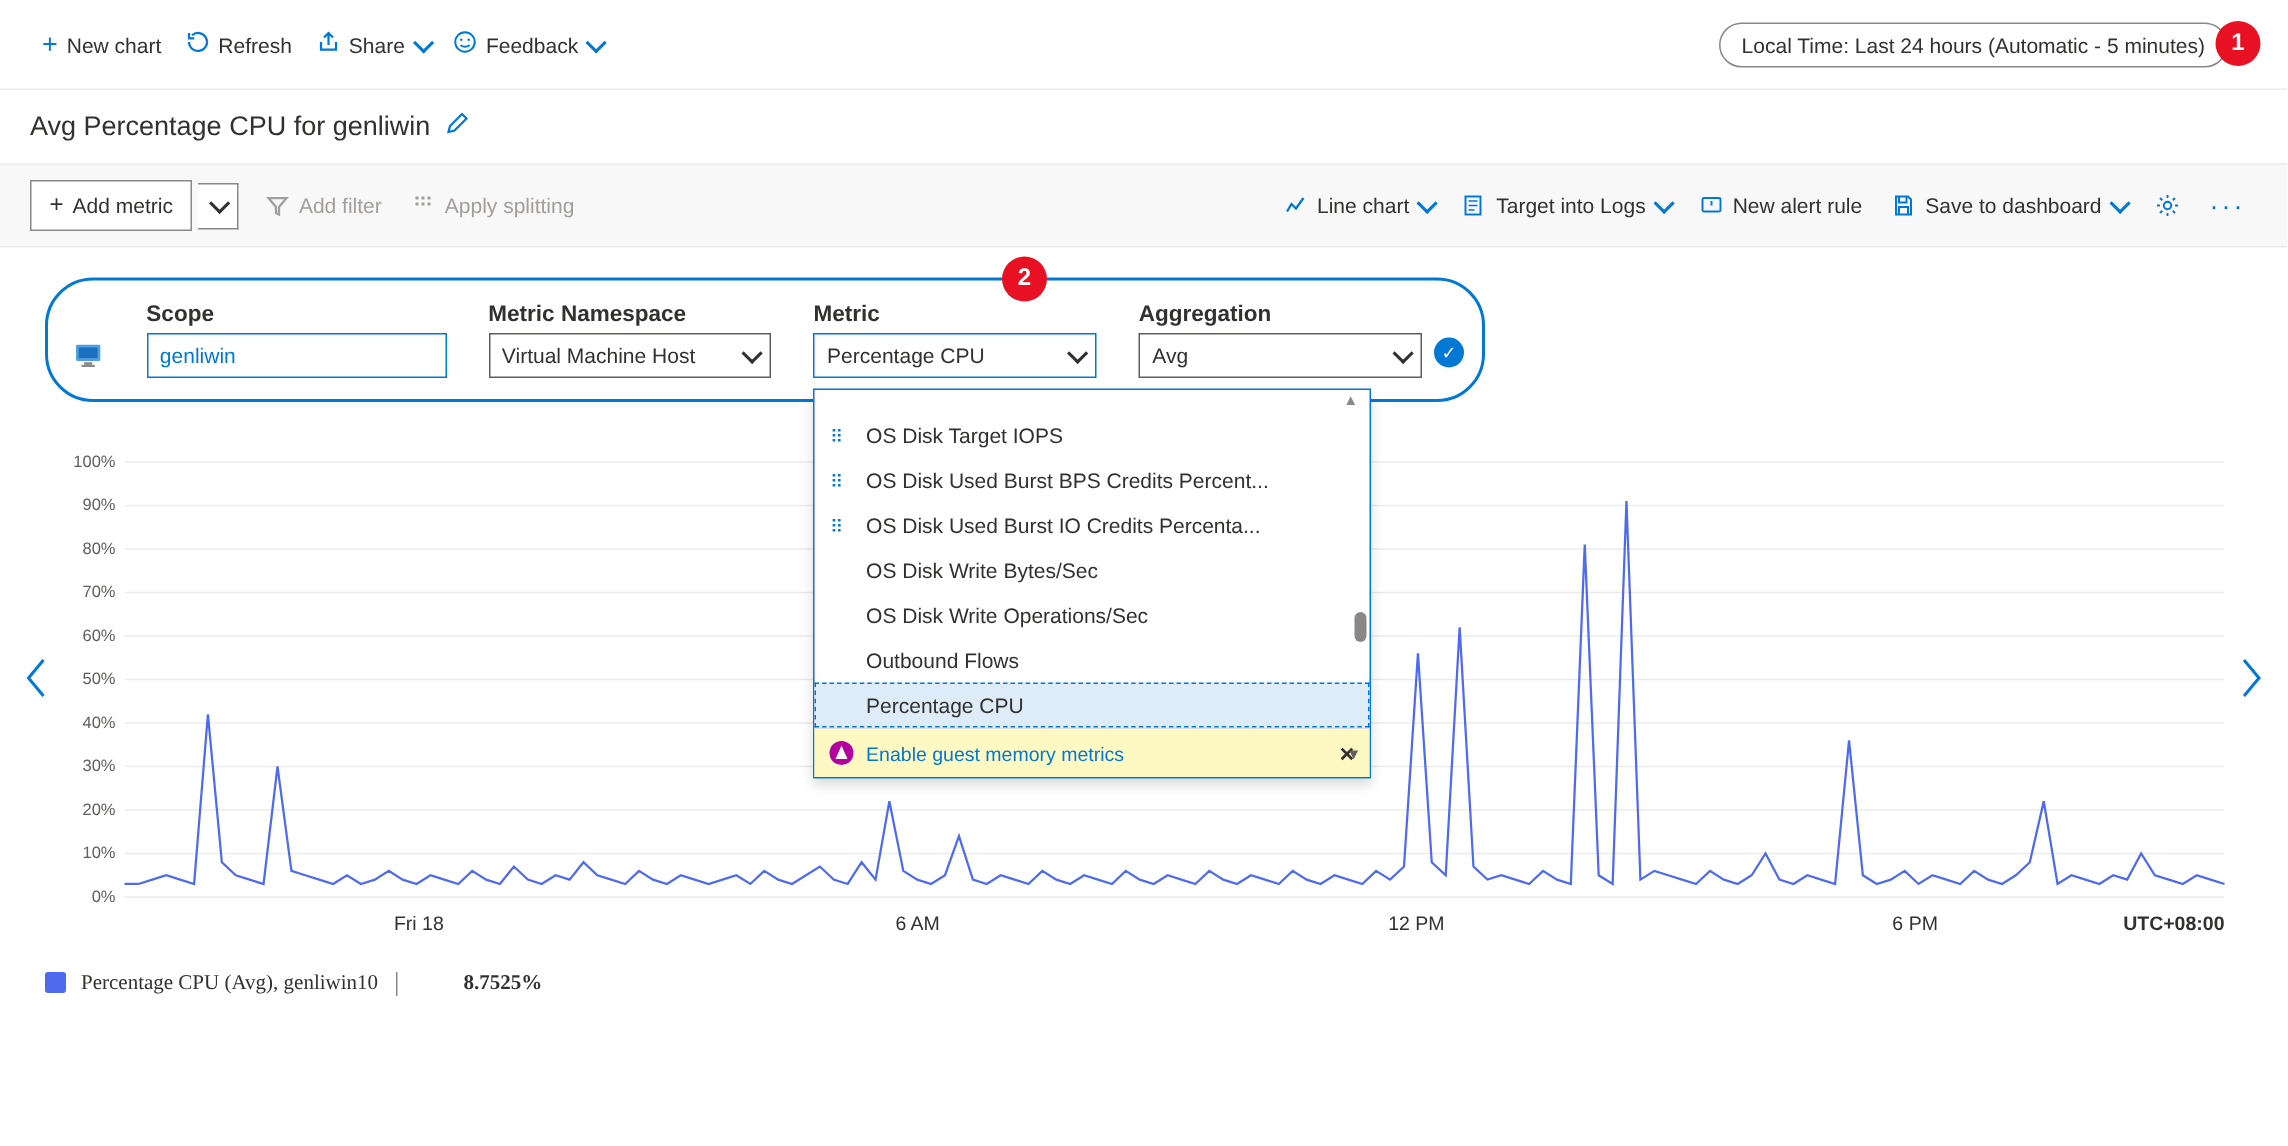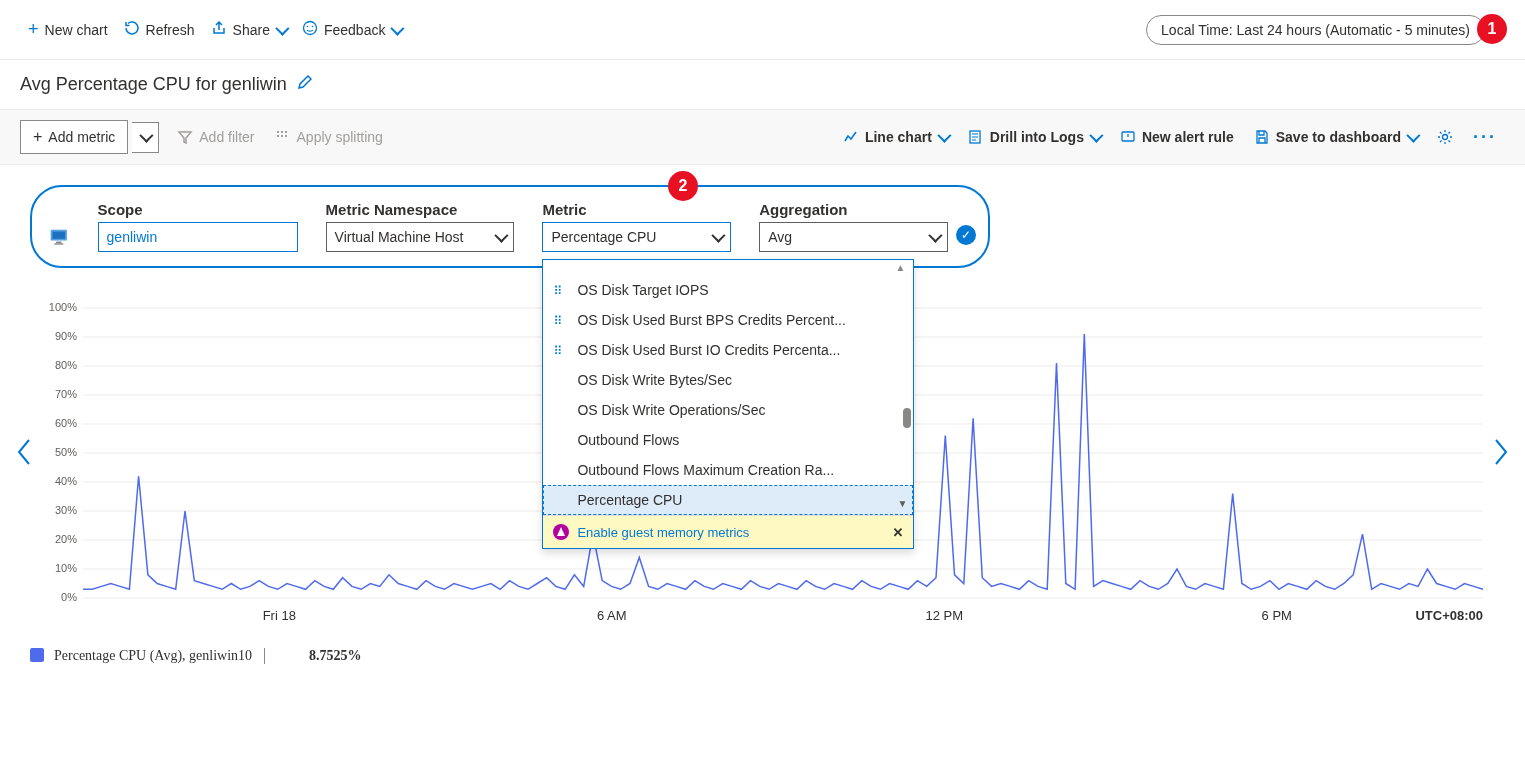--- a/index.html
+++ b/index.html
@@ -9,21 +9,21 @@
   .tb-btn .ic-blue { color: #0078d4; }
   .spacer { flex: 1; }
   .time-pill { border: 1px solid #8a8886; border-radius: 16px; padding: 6px 14px; font-size: 14px; margin-right: 20px; cursor: pointer;}
   .callout { position: absolute; width: 30px; height: 30px; border-radius: 50%; background: #e81123; color: #fff; display: flex; align-items: center; justify-content: center; font-weight: 600; font-size: 16px; z-index: 50;}
   .title-row { padding: 14px 20px; font-size: 18px; display: flex; align-items: center; gap: 10px; }
   .edit-ic { color: #0078d4; cursor: pointer; }
   .toolbar-mid { display: flex; align-items: center; padding: 10px 20px; background: #f8f8f8; border-top: 1px solid #edebe9; border-bottom: 1px solid #edebe9; gap: 4px; }
   .add-metric-btn { display: inline-flex; align-items: center; gap: 6px; padding: 7px 12px; border: 1px solid #8a8886; background: #fff; cursor: pointer; font-size: 14px;}
   .split-dd { border: 1px solid #8a8886; border-left: none; padding: 7px 8px; background: #fff; cursor: pointer;}
   .disabled { color: #a19f9d; }
-  .mid-right-btn { display: inline-flex; align-items: center; gap: 6px; padding: 6px 8px; cursor: pointer; font-size: 14px; font-weight: bold; }
+  .mid-right-btn { display: inline-flex; align-items: center; gap: 6px; padding: 6px 8px; cursor: pointer; font-size: 14px; }
   .content { position: relative; padding: 20px; }
   .pill-box { border: 2px solid #0078d4; border-radius: 32px; padding: 14px 40px 14px 16px; display: flex; align-items: flex-start; gap: 14px; width: 960px; margin-left: 10px; position: relative; background:#fff; z-index:10;}
   .vm-icon { width: 24px; height: 24px; margin-top: 24px;}
   .field { display: flex; flex-direction: column; gap: 4px; margin-left: 14px; }
   .field label { font-weight: 600; font-size: 15px; }
   .field .sel { border: 1px solid #605e5c; padding: 6px 8px; font-size: 14px; display: flex; justify-content: space-between; align-items: center; background:#fff; cursor:pointer;}
   .scope-val { border: 1px solid #0078d4; color: #0078d4; padding: 6px 8px; font-size: 14px; width: 200px; cursor: pointer;}
   .check-badge { position: absolute; right: 12px; top: 38px; width: 20px; height: 20px; border-radius: 50%; background: #0078d4; color:#fff; display:flex; align-items:center; justify-content:center; font-size:12px;}
   .dropdown { position: absolute; top: 58px; left: 0; width: 372px; border: 1px solid #0078d4; background: #fff; box-shadow: 0 4px 8px rgba(0,0,0,0.15); z-index: 20;}
   .dd-item { padding: 7px 10px 7px 34px; font-size: 14px; cursor: pointer; position: relative; white-space: nowrap; overflow: hidden; text-overflow: ellipsis;}
@@ -127,21 +127,21 @@
         <path fill="none" stroke="#0078d4" stroke-width="1.5" d="M2 12l3-5 3 3 5-7"></path>
       </svg>
     <span>Line chart</span>
     <span class="chevron-down" style="color:#0078d4"></span>
   </div>
   <div class="mid-right-btn">
     <svg class="ic-svg" viewBox="0 0 16 16">
         <rect x="2" y="2" width="10" height="12" fill="none" stroke="#0078d4" stroke-width="1.3"></rect>
         <path stroke="#0078d4" d="M4 5h6M4 8h6M4 11h4"></path>
       </svg>
-    <span>Drill into Logs</span>
+    <span>Target into Logs</span>
     <span class="chevron-down" style="color:#0078d4"></span>
   </div>
   <div class="mid-right-btn">
     <svg class="ic-svg" viewBox="0 0 16 16">
         <rect x="2" y="3" width="12" height="9" rx="1" fill="none" stroke="#0078d4" stroke-width="1.3"></rect>
         <path stroke="#0078d4" stroke-width="1.3" d="M8 5v3M8 10v0"></path>
       </svg>
     <span>New alert rule</span>
   </div>
   <div class="mid-right-btn">
@@ -191,21 +191,20 @@
 
       <div class="dropdown">
         <div class="dd-scroll-up">▲</div>
         <div id="dd-list">
             <div class="dd-item"><span class="dot-ic">⠿</span><span>OS Disk Target IOPS</span></div>
             <div class="dd-item"><span class="dot-ic">⠿</span><span>OS Disk Used Burst BPS Credits Percent...</span></div>
             <div class="dd-item"><span class="dot-ic">⠿</span><span>OS Disk Used Burst IO Credits Percenta...</span></div>
             <div class="dd-item"><span>OS Disk Write Bytes/Sec</span></div>
             <div class="dd-item"><span>OS Disk Write Operations/Sec</span></div>
             <div class="dd-item"><span>Outbound Flows</span></div>
-            <div class="dd-item"><span>Outbound Flows Maximum Creation Ra...</span></div>
             <div class="dd-item sel-item"><span>Percentage CPU</span></div>
           </div>
         <div class="dd-scroll-thumb"></div>
         <div class="dd-sel-arrow">▼</div>
         <div class="dd-footer">
           <span class="compass"></span>
           <span>Enable guest memory metrics</span>
           <span class="x">✕</span>
         </div>
       </div>

